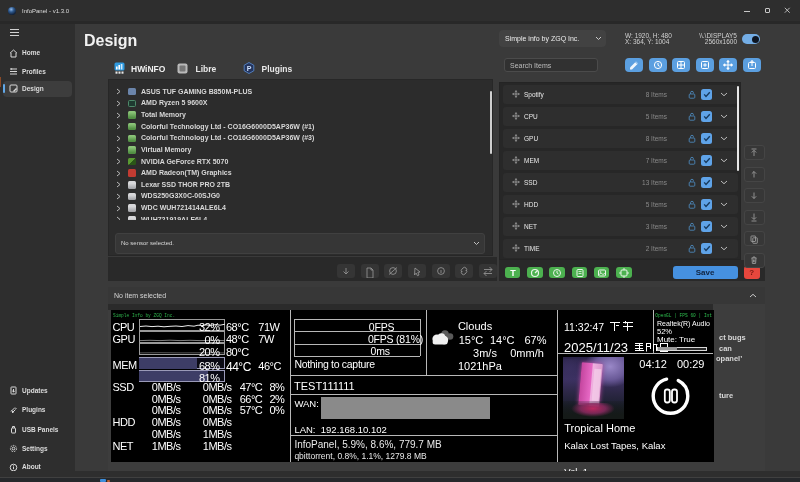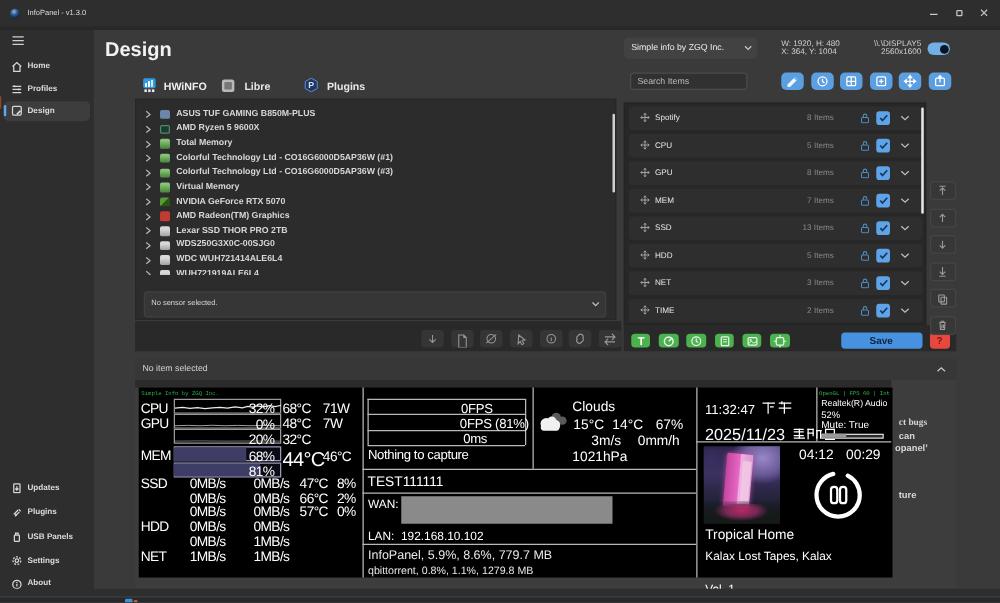--- a/index.html
+++ b/index.html
@@ -593,21 +593,21 @@
   </div>
 <div class="a" style="left:108px;top:287px;width:657px;height:17px;background:#373737;"></div>
 <div class="a txt" style="left:114px;top:292px;font-size:7px;color:#d5d5d5;">No item selected</div>
 <div class="a" style="left:749px;top:293px;width:8px;height:5px;">
     <svg width="8" height="5" viewBox="0 0 8 5">
       <path d="M1 4l3-2.7L7 4" stroke="#c8c8c8" stroke-width="1" fill="none"></path>
     </svg>
   </div>
 <div class="a" style="left:108px;top:304px;width:657px;height:167px;background:#3d3d3d;"></div>
 <div class="a" style="left:108px;top:304px;width:605px;height:6px;background:#2b2b2b;"></div>
-<div class="a txt" style="left:719px;top:332.5px;font-size:7.5px;font-weight:bold;color:#d8d8d8;font-family:Liberation Serif, serif;">ct bugs</div>
+<div class="a txt" style="left:719px;top:332.5px;font-size:7.5px;font-weight:bold;color:#d8d8d8;">ct bugs</div>
 <div class="a txt" style="left:719px;top:343.5px;font-size:7.5px;font-weight:bold;color:#d8d8d8;">can</div>
 <div class="a txt" style="left:716px;top:354px;font-size:7.5px;font-weight:bold;color:#d8d8d8;">opanel’</div>
 <div class="a txt" style="left:684px;top:365px;font-size:7.5px;font-weight:normal;color:#d8d8d8;">d by the</div>
 <div class="a txt" style="left:719px;top:391px;font-size:7.5px;font-weight:bold;color:#d8d8d8;">ture</div>
 <div class="a" style="left:110.5px;top:309.5px;width:603.2px;height:152.5px;background:#000;"></div>
 <div class="a" style="left:289.5px;top:309.5px;width:1px;height:152.5px;background:#b8b8b8;"></div>
 <div class="a" style="left:426.3px;top:309.5px;width:1px;height:65.0px;background:#b8b8b8;"></div>
 <div class="a" style="left:557px;top:309.5px;width:1px;height:152.5px;background:#b8b8b8;"></div>
 <div class="a" style="left:653px;top:309.5px;width:1px;height:43.5px;background:#b8b8b8;"></div>
 <div class="a" style="left:557px;top:353px;width:156px;height:1px;background:#b8b8b8;"></div>
@@ -641,22 +641,22 @@
 <div class="a" style="left:139.3px;top:358.0px;width:58px;height:10.7px;background:#3d3d66;"></div>
 <div class="a" style="left:138.5px;top:369.7px;width:86.5px;height:12.3px;border:0.8px solid #9a9ab8;background:#0a0a14;"></div>
 <div class="a" style="left:139.3px;top:370.5px;width:69px;height:10.7px;background:#3d3d66;"></div>
 <div class="a txt" style="left:219.5px;top:321.3px;font-size:11px;letter-spacing:-0.5px;color:#fff;transform:translateX(-100%);">32%</div>
 <div class="a txt" style="left:219.5px;top:334.4px;font-size:11px;letter-spacing:-0.5px;color:#fff;transform:translateX(-100%);">0%</div>
 <div class="a txt" style="left:219.5px;top:346.2px;font-size:11px;letter-spacing:-0.5px;color:#fff;transform:translateX(-100%);">20%</div>
 <div class="a txt" style="left:219.5px;top:359.6px;font-size:11px;letter-spacing:-0.5px;color:#fff;transform:translateX(-100%);">68%</div>
 <div class="a txt" style="left:219.5px;top:371.8px;font-size:11px;letter-spacing:-0.5px;color:#fff;transform:translateX(-100%);">81%</div>
 <div class="a txt" style="left:226px;top:321.3px;font-size:11px;letter-spacing:-0.5px;color:#fff;">68°C</div>
 <div class="a txt" style="left:226px;top:333.2px;font-size:11px;letter-spacing:-0.5px;color:#fff;">48°C</div>
-<div class="a txt" style="left:226px;top:346.2px;font-size:11px;letter-spacing:-0.5px;color:#fff;">32°C</div>
-<div class="a txt" style="left:226px;top:359.6px;font-size:16px;letter-spacing:-0.5px;color:#fff;">44°C</div>
+<div class="a txt" style="left:226px;top:346.2px;font-size:11px;letter-spacing:-0.5px;color:#fff;">80°C</div>
+<div class="a txt" style="left:226px;top:359.6px;font-size:12px;letter-spacing:-0.5px;color:#fff;">44°C</div>
 <div class="a txt" style="left:258.3px;top:321.3px;font-size:11px;letter-spacing:-0.5px;color:#fff;">71W</div>
 <div class="a txt" style="left:258.3px;top:333.2px;font-size:11px;letter-spacing:-0.5px;color:#fff;">7W</div>
 <div class="a txt" style="left:258.3px;top:359.6px;font-size:11px;letter-spacing:-0.5px;color:#fff;">46°C</div>
 <div class="a txt" style="left:239.7px;top:380.6px;font-size:11px;letter-spacing:-0.5px;color:#fff;">47°C</div>
 <div class="a txt" style="left:239.7px;top:392.5px;font-size:11px;letter-spacing:-0.5px;color:#fff;">66°C</div>
 <div class="a txt" style="left:239.7px;top:404.4px;font-size:11px;letter-spacing:-0.5px;color:#fff;">57°C</div>
 <div class="a txt" style="left:269.5px;top:380.6px;font-size:11px;letter-spacing:-0.5px;color:#fff;">8%</div>
 <div class="a txt" style="left:269.5px;top:392.5px;font-size:11px;letter-spacing:-0.5px;color:#fff;">2%</div>
 <div class="a txt" style="left:269.5px;top:404.4px;font-size:11px;letter-spacing:-0.5px;color:#fff;">0%</div>
 <div class="a txt" style="left:180.5px;top:380.6px;font-size:11px;letter-spacing:-0.5px;color:#fff;transform:translateX(-100%);">0MB/s</div>

